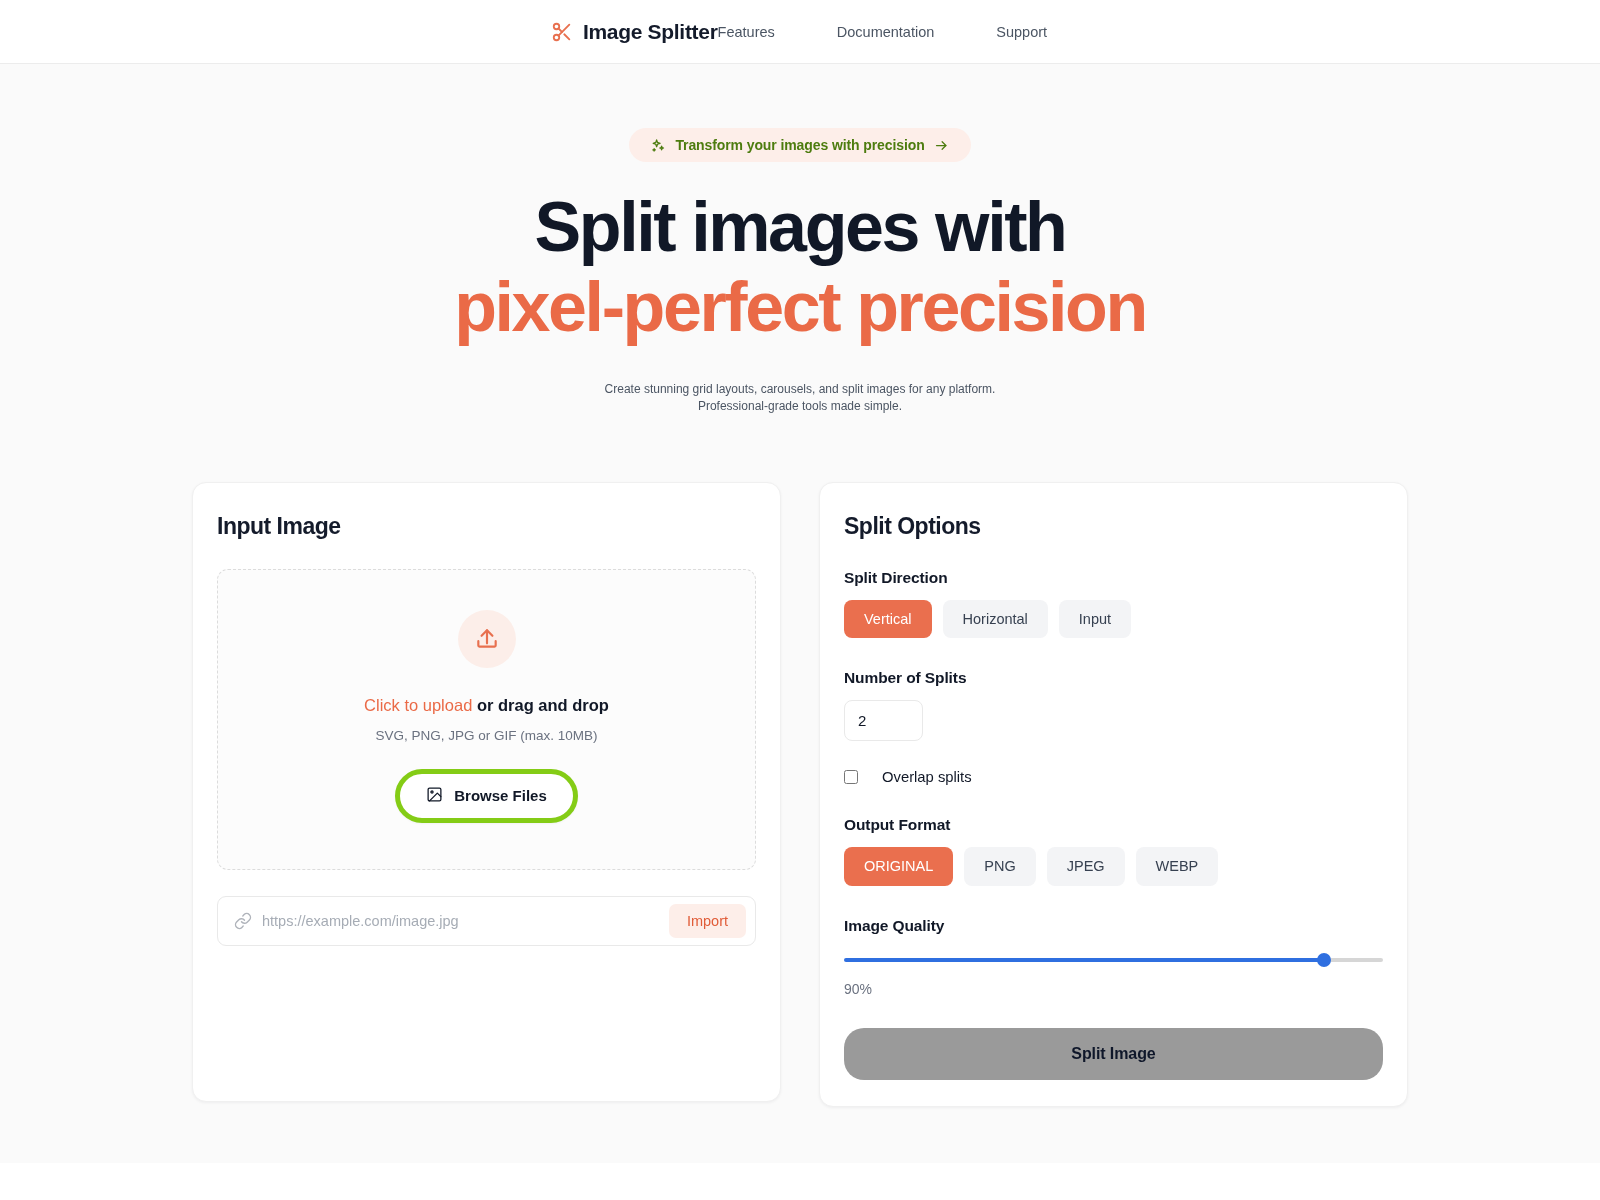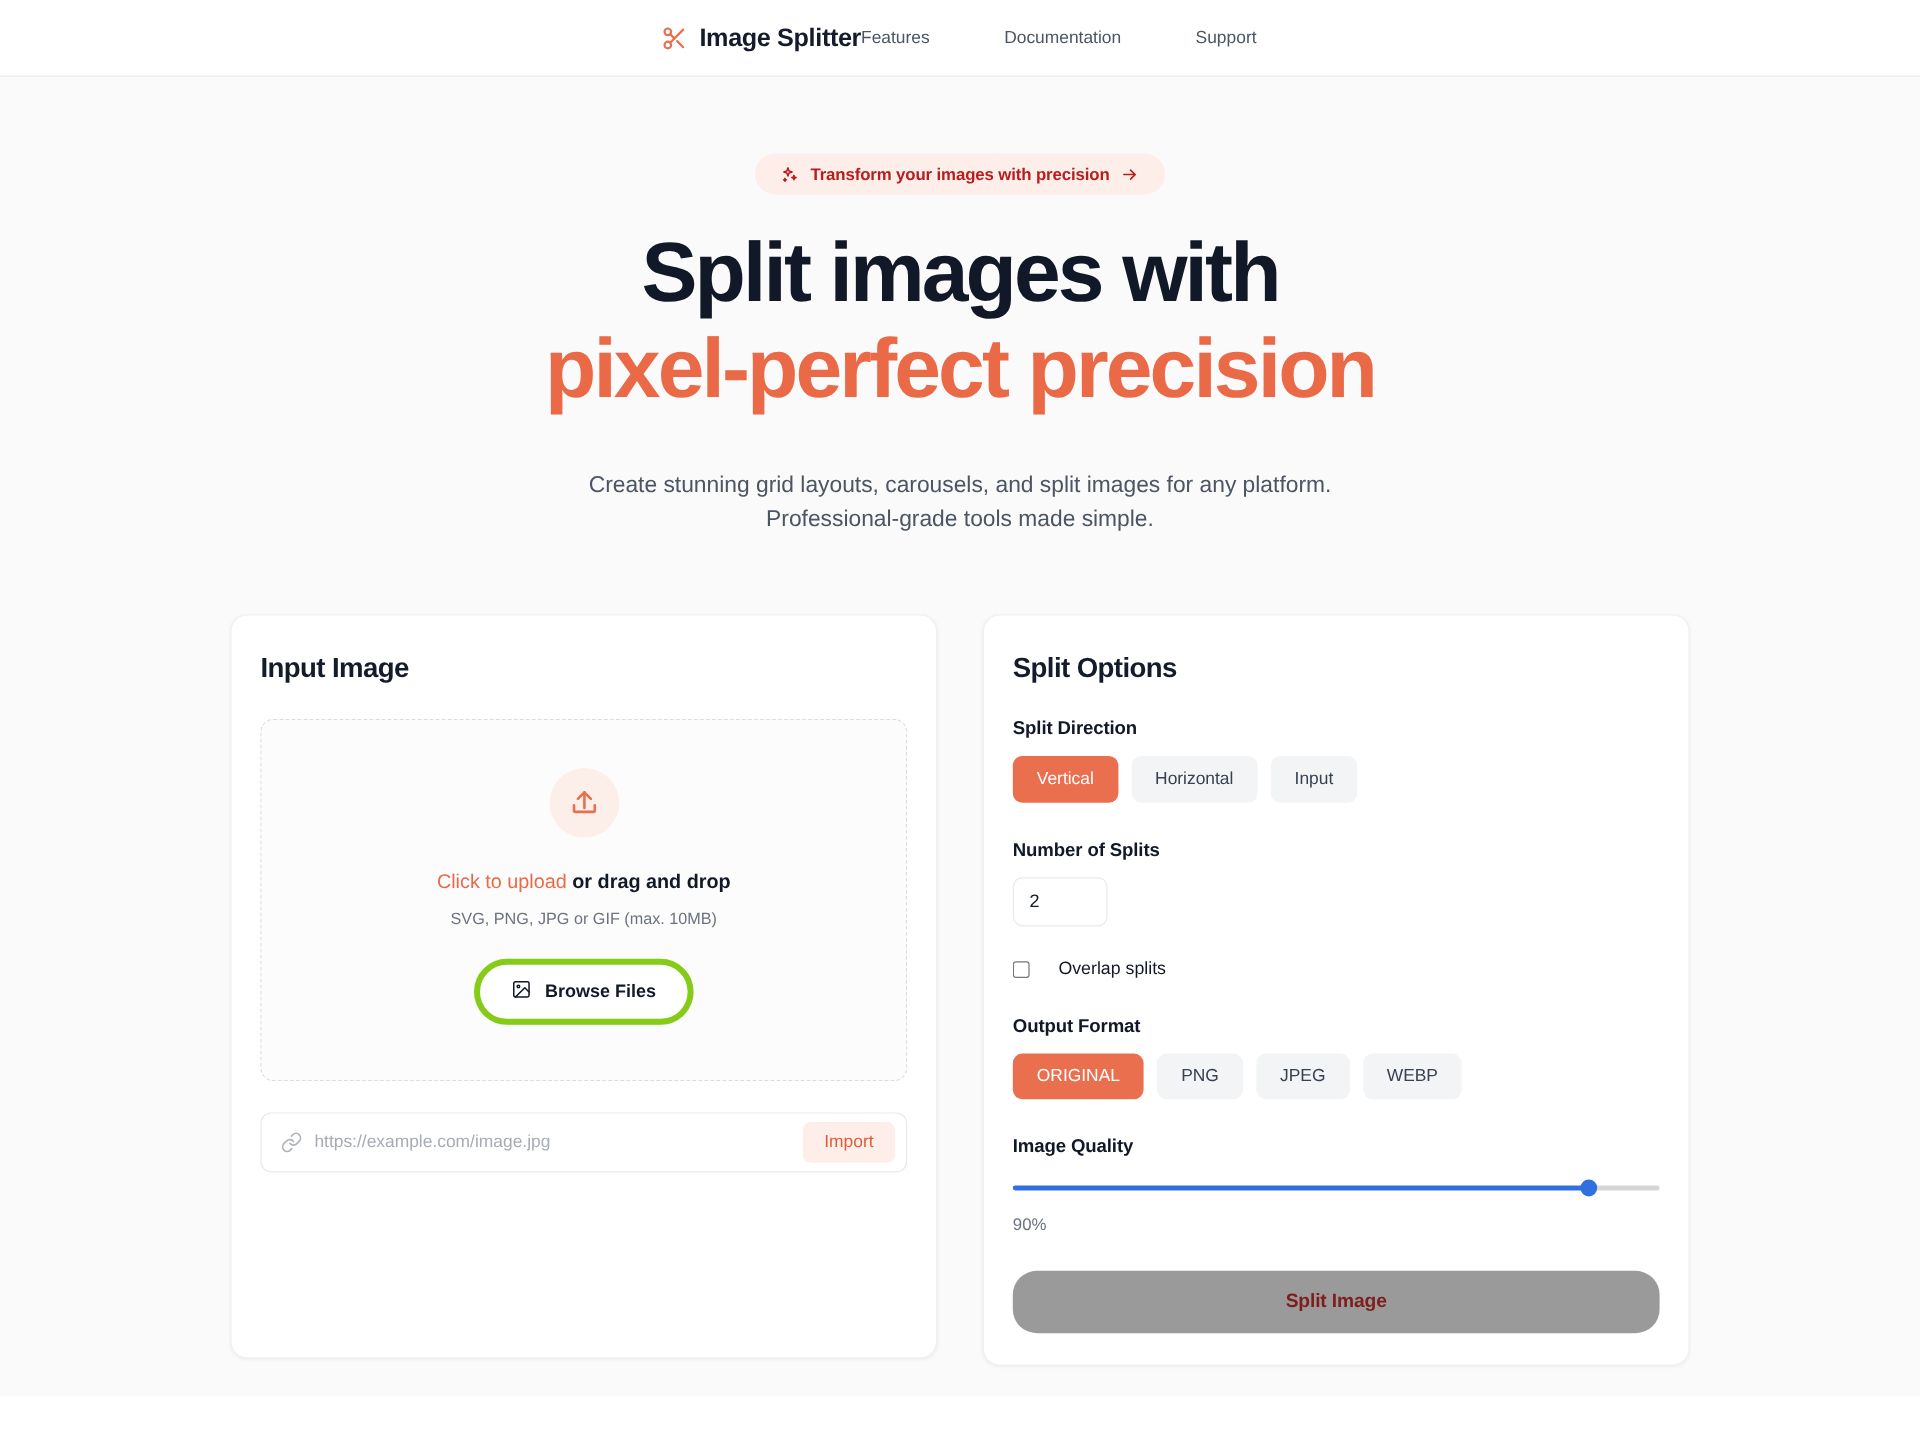--- a/index.html
+++ b/index.html
@@ -48,43 +48,43 @@
   }
 
   
   .hero { text-align: center; padding-top: 64px; }
 
   .badge {
     display: inline-flex;
     align-items: center;
     gap: 9px;
     background: #fdeee9;
-    color: #b91c1c;
+    color: #4d7c0f;
     border-radius: 999px;
     padding: 9px 22px;
     font-size: 14px;
     font-weight: bold;
   }
   .badge svg { display: block; }
   .badge-text { letter-spacing: -0.1px; }
 
   .headline {
     margin-top: 30px;
     font-size: 70px;
     line-height: 1.0;
     font-weight: bold;
     color: #111827;
     letter-spacing: -2.4px;
     font-stretch: condensed;
   }
   .headline .line2 { color: #ea6a47; display: block; margin-top: 10px; }
 
   .subhead {
-    margin-top: 49px;
-    font-size: 19px;
+    margin-top: 39px;
+    font-size: 12px;
     line-height: 1.45;
     color: #4b5563;
   }
 
   
   .panels {
     display: flex;
     gap: 38px;
     padding: 66px 192px 0 192px;
     align-items: flex-start;
@@ -296,21 +296,21 @@
   .quality-value {
     margin-top: 9px;
     font-size: 14px;
     color: #6b7280;
   }
 
   .split-btn {
     width: 100%;
     margin-top: 31px;
     background: #9a9a9a;
-    color: #7f1d1d;
+    color: #0f172a;
     border: none;
     border-radius: 20px;
     padding: 17px 0;
     font-size: 16px;
     font-weight: bold;
     cursor: pointer;
     font-family: "Liberation Sans", sans-serif;
     letter-spacing: -0.1px;
   }
 

